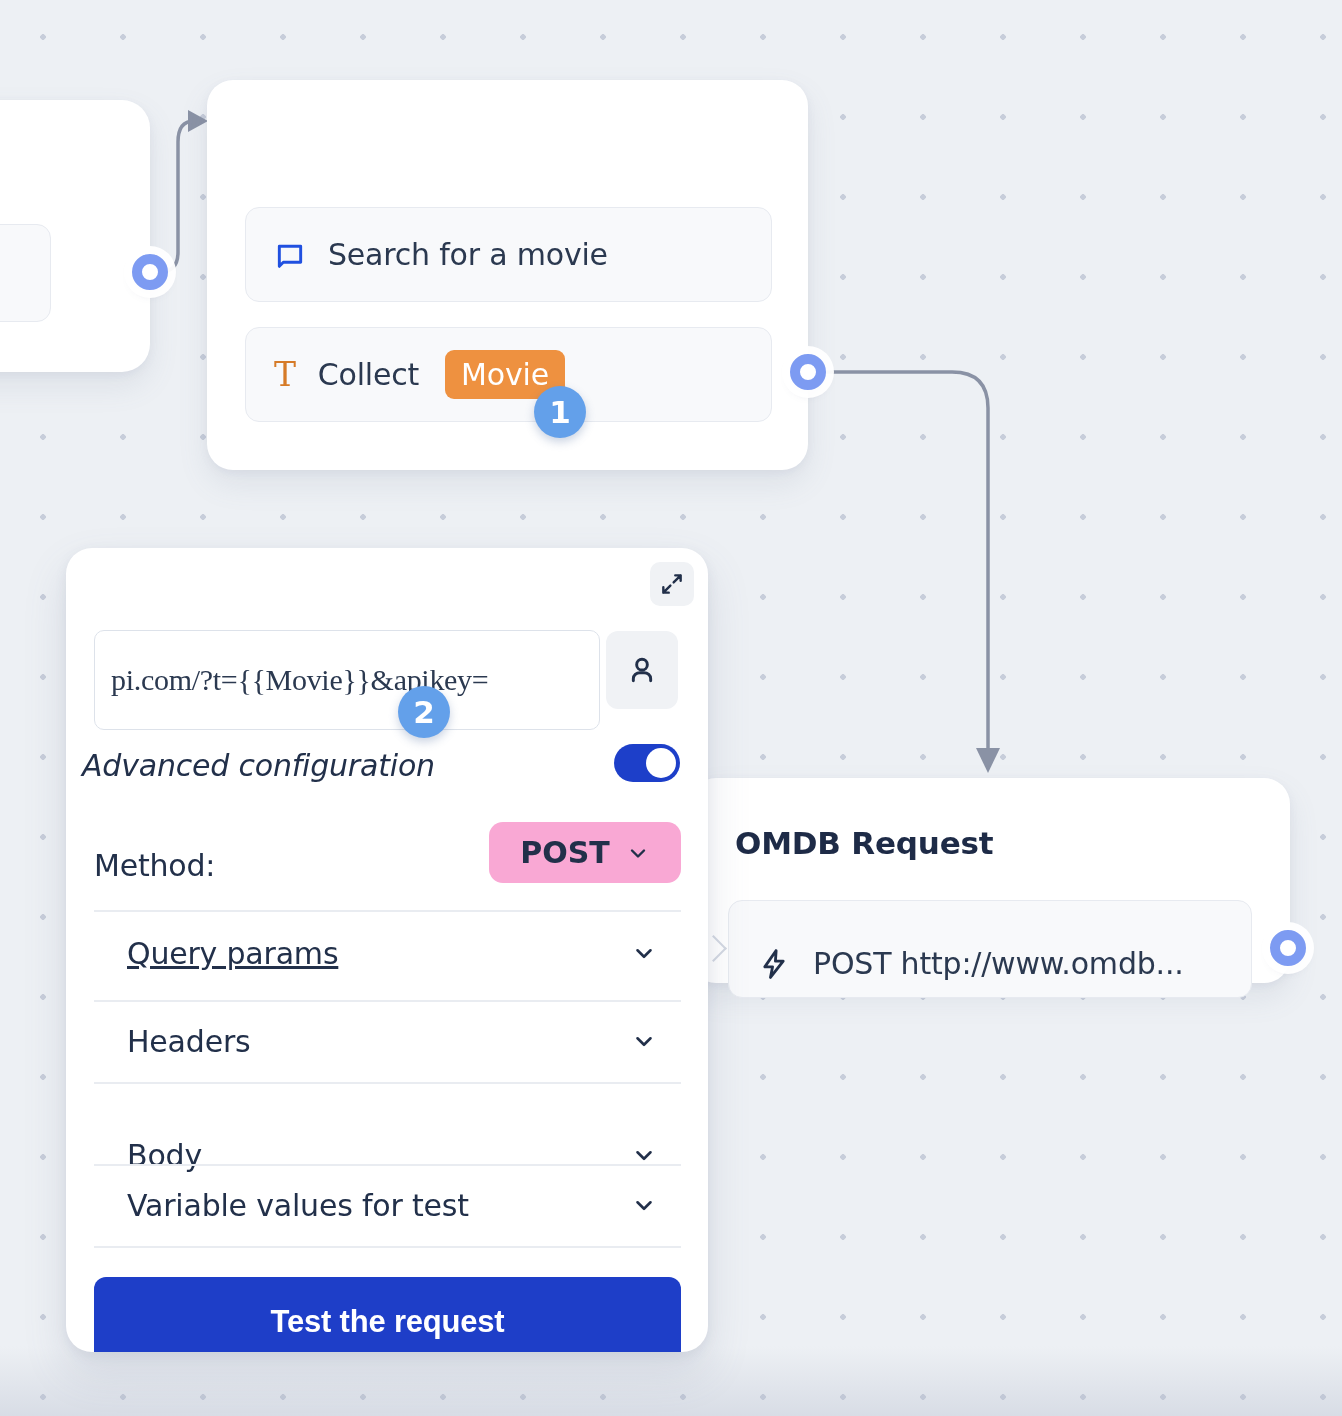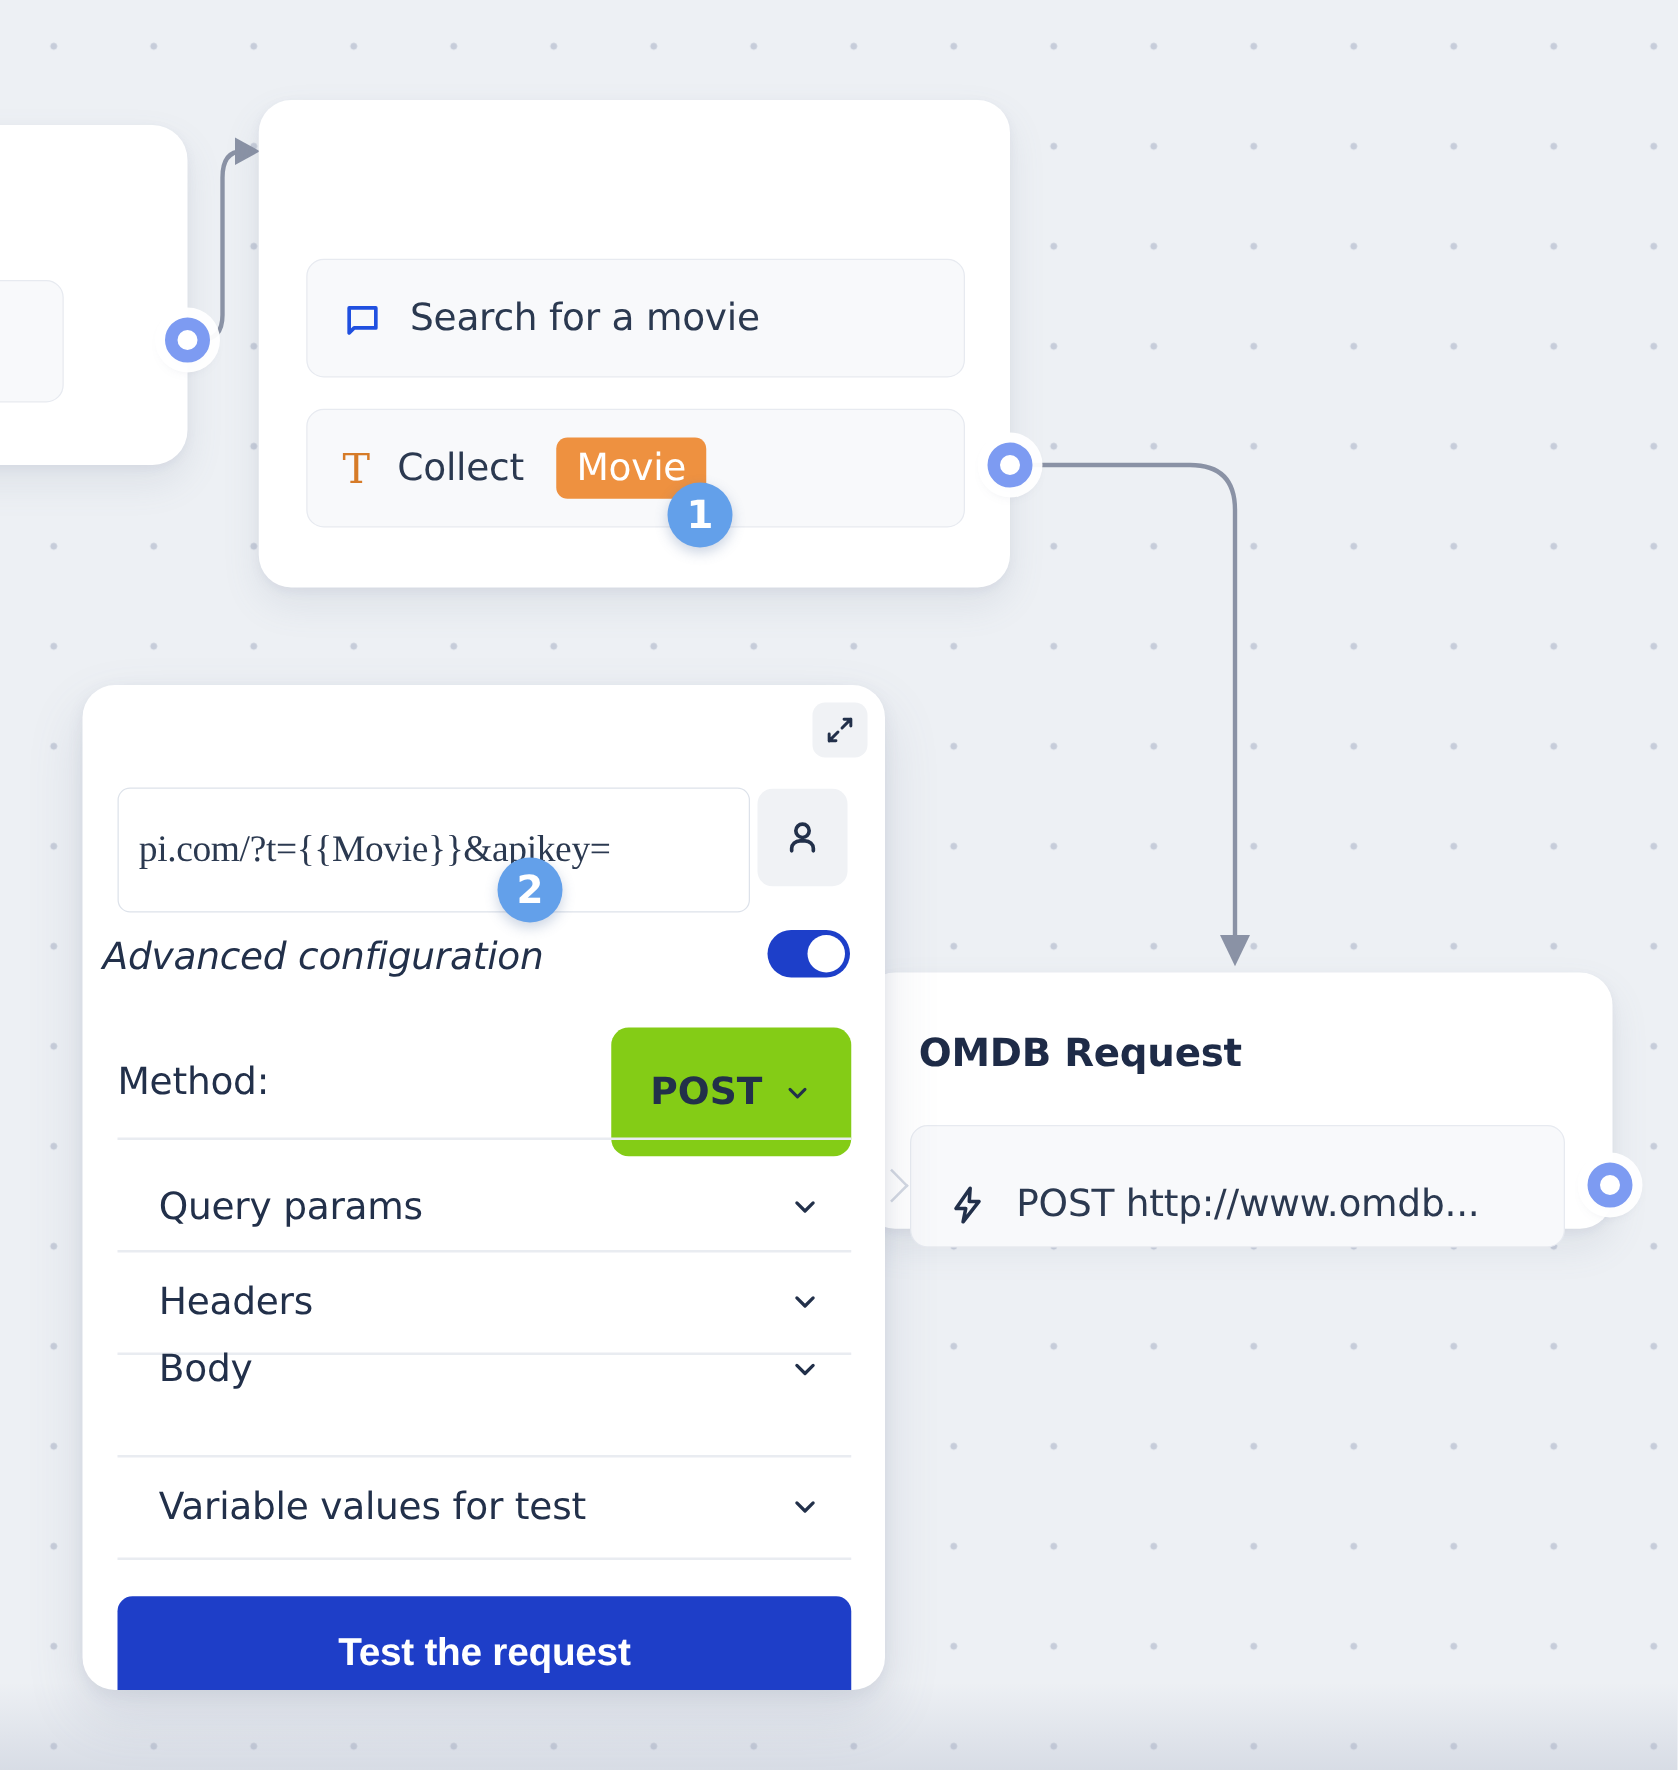--- a/index.html
+++ b/index.html
@@ -76,22 +76,22 @@
     letter-spacing:-.3px;
     font-family:Liberation Serif, serif;
   }
   .row-label{font-size:30px;color:#22304a;letter-spacing:-.2px;}
   #toggle{
     position:absolute;right:28px;top:196px;width:66px;height:38px;border-radius:19px;
     background:#1d3fc9;
   }
   #toggle .knob{position:absolute;right:4px;top:4px;width:30px;height:30px;border-radius:50%;background:#fff;}
   #method-select{
-    position:absolute;left:423px;top:274px;width:192px;height:103px;
-    background:#84cc16;border-radius:14px;display:flex;align-items:center;justify-content:center;gap:16px;
+    position:absolute;left:423px;top:274px;width:192px;height:61px;
+    background:#f9a8d4;border-radius:14px;display:flex;align-items:center;justify-content:center;gap:16px;
     font-size:30px;font-weight:600;color:#22304a;
   }
   .divider{position:absolute;left:28px;width:587px;height:0;border-top:2px solid #e9ecf1;}
   .section-row{position:absolute;left:28px;width:587px;height:82px;display:flex;align-items:center;justify-content:space-between;}
   .section-row .row-label{padding-left:33px;}
   .section-row .chev{padding-right:24px;}
   #test-btn{
     position:absolute;left:28px;top:729px;width:587px;height:90px;border-radius:12px;
     background:#1e3ec8;color:#fff;font-size:31px;font-weight:700;
     display:flex;align-items:center;justify-content:center;border:none;letter-spacing:-.2px;
@@ -182,41 +182,41 @@
       <span>POST</span>
       <span class="chev">
         <svg width="24" height="24" viewBox="0 0 24 24" fill="none" stroke="#22304a" stroke-width="2.4" stroke-linecap="round" stroke-linejoin="round">
             <path d="M6 9.5 l6 6 l6 -6"></path>
           </svg>
       </span>
     </div>
 
     <div class="divider" style="top:362px;"></div>
 
-    <div class="section-row" style="top:376px;">
+    <div class="section-row" style="top:364px;text-decoration:underline;">
       <span class="row-label">Query params</span>
       <span class="chev">
         <svg width="26" height="26" viewBox="0 0 24 24" fill="none" stroke="#22304a" stroke-width="2.4" stroke-linecap="round" stroke-linejoin="round">
             <path d="M6 9.5 l6 6 l6 -6"></path>
           </svg>
       </span>
     </div>
     <div class="divider" style="top:452px;"></div>
 
     <div class="section-row" style="top:452px;">
       <span class="row-label">Headers</span>
       <span class="chev">
         <svg width="26" height="26" viewBox="0 0 24 24" fill="none" stroke="#22304a" stroke-width="2.4" stroke-linecap="round" stroke-linejoin="round">
             <path d="M6 9.5 l6 6 l6 -6"></path>
           </svg>
       </span>
     </div>
     <div class="divider" style="top:534px;"></div>
 
-    <div class="section-row" style="top:506px;">
+    <div class="section-row" style="top:566px;">
       <span class="row-label">Body</span>
       <span class="chev">
         <svg width="26" height="26" viewBox="0 0 24 24" fill="none" stroke="#22304a" stroke-width="2.4" stroke-linecap="round" stroke-linejoin="round">
             <path d="M6 9.5 l6 6 l6 -6"></path>
           </svg>
       </span>
     </div>
     <div class="divider" style="top:616px;"></div>
 
     <div class="section-row" style="top:616px;">

